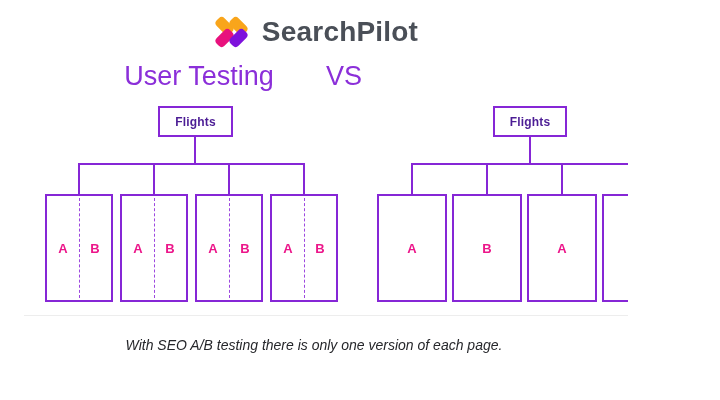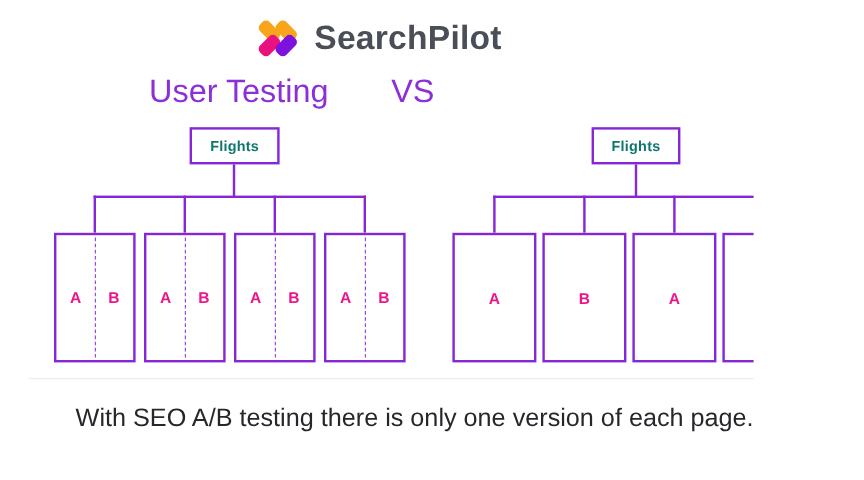--- a/index.html
+++ b/index.html
@@ -13,34 +13,34 @@
   .logo-text{font-size:28px;font-weight:600;color:#4A4F57;letter-spacing:0.2px;}
   
   .hdr{position:absolute;top:61px;transform:translateX(-50%);
     font-size:27px;font-weight:300;color:#8B2FD9;white-space:nowrap;}
   .hdr-user{left:199px;text-align:center;}
   .hdr-vs{left:344px;}
   .hdr-seo{left:542px;}
   
   .tbox{position:absolute;box-sizing:border-box;border:2px solid #8626D6;background:#fff;}
   .root{display:flex;align-items:center;justify-content:center;
-    font-size:12px;font-weight:bold;color:#0f766e;letter-spacing:0.2px;}
+    font-size:12px;font-weight:bold;color:#4c1d95;letter-spacing:0.2px;}
   .vline{position:absolute;width:2px;background:#8626D6;}
   .hline{position:absolute;height:2px;background:#8626D6;}
   .variant-divider{position:absolute;left:50%;top:2px;bottom:2px;width:0;
     border-left:1px dashed #9D48DF;}
   .vlabel{position:absolute;top:50%;transform:translate(-50%,-50%);
     color:#EC168A;font-weight:bold;font-size:13px;}
   .va{left:25%;} .vb{left:75%;}
   .page-whole{display:flex;align-items:center;justify-content:center;
     color:#EC168A;font-weight:bold;font-size:13px;}
   
   .divider{position:absolute;left:24px;top:315px;width:672px;height:1px;background:#EDEDED;}
-  .caption{position:absolute;left:0;right:0;top:337px;text-align:right;
-    font-size:21px;color:#26272B;}
+  .caption{position:absolute;left:0;right:0;top:337px;text-align:center;
+    font-size:14px;color:#26272B;font-style:italic;}
 </style>
 </head>
 <body>
 
 <div class="slide">
 
   <div class="logo">
     <svg width="42" height="36" viewBox="0 0 42 36" aria-hidden="true">
       <rect x="5" y="6.5" width="19" height="11" rx="4" transform="rotate(45 14.5 12)" fill="#F9A51B"></rect>
       <rect x="5" y="18.5" width="19" height="11" rx="4" transform="rotate(-45 14.5 24)" fill="#E8117D"></rect>

